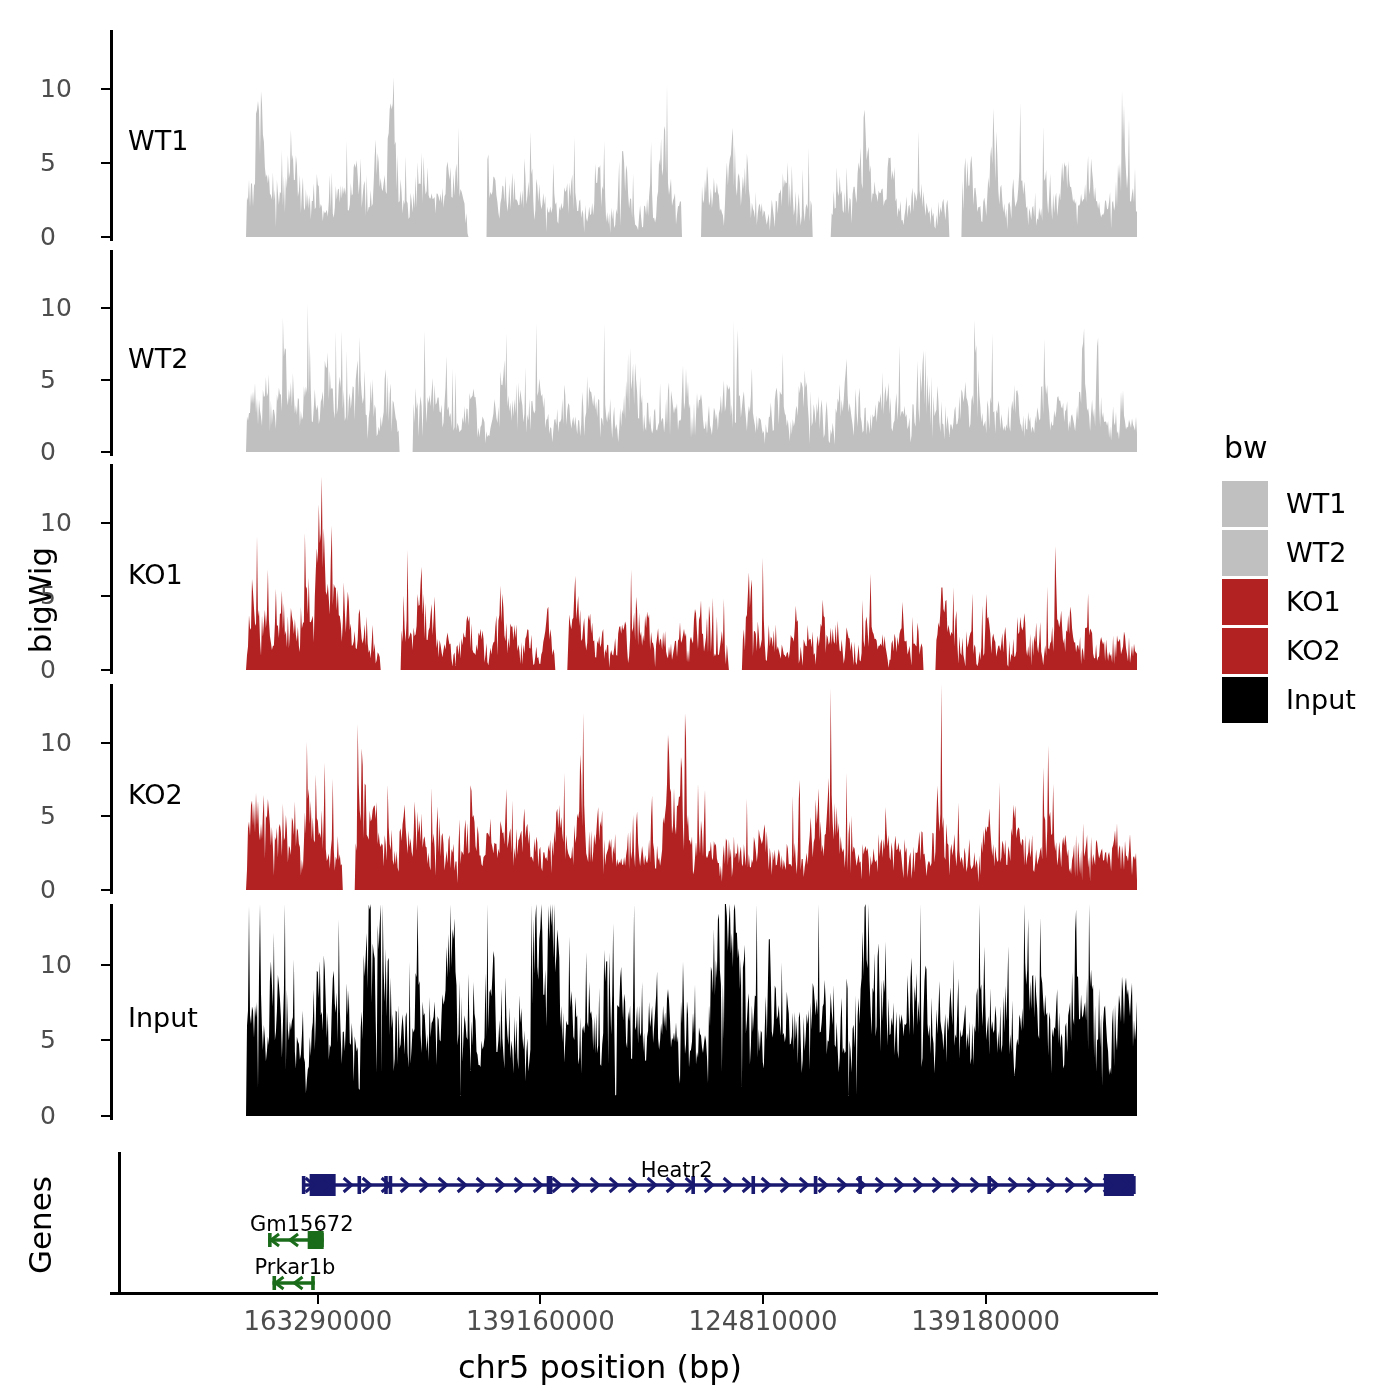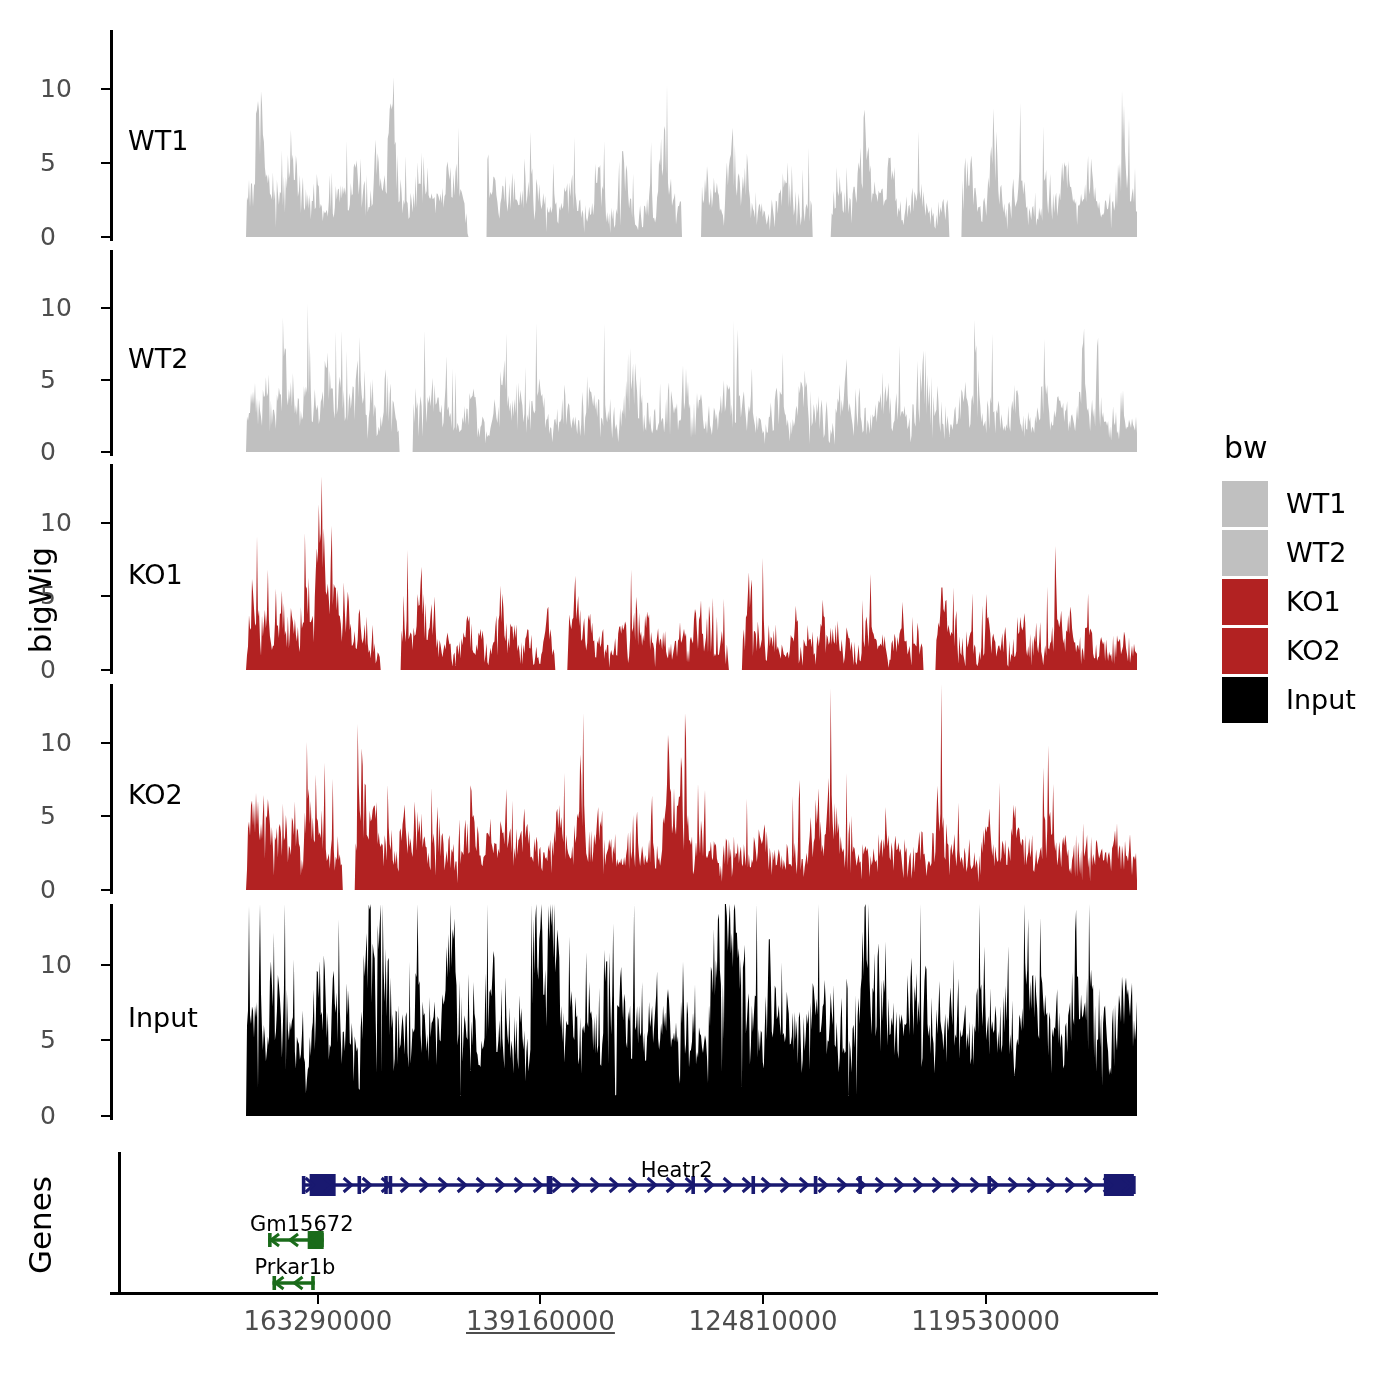--- a/index.html
+++ b/index.html
@@ -215,26 +215,27 @@
         <path d="M 294.48387096774195 137 L 286.48387096774195 143 L 294.48387096774195 149" fill="none" stroke="#1A6B1A" stroke-width="3"></path>
         <text x="246.48387096774195" y="134" font-family="DejaVu Sans, sans-serif" font-size="21" fill="#000">Prkar1b</text>
       </svg>
     </div>
 
   <div class="xaxis-line"></div>
   <div id="xaxis-ticks">
       <div class="xtick-mark" style="left: 316.903px;"></div>
       <div class="xtick-label" style="left: 317.903px;">163290000</div>
       <div class="xtick-mark" style="left: 539.484px;"></div>
-      <div class="xtick-label" style="left: 540.484px; text-decoration: underline;">139160000</div>
+      <div class="xtick-label" style="left: 540.484px;">139160000</div>
       <div class="xtick-mark" style="left: 762.065px;"></div>
       <div class="xtick-label" style="left: 763.065px;">124810000</div>
       <div class="xtick-mark" style="left: 984.645px;"></div>
-      <div class="xtick-label" style="left: 985.645px;">119530000</div>
+      <div class="xtick-label" style="left: 985.645px;">139180000</div>
     </div>
+  <div id="xaxis-title">chr5 position (bp)</div>
 
   <div id="legend">
     <div id="legend-title">bw</div>
     <div id="legend-items">
         <div class="legend-row">
           <span class="legend-swatch" style="background:#C0C0C0"></span>
           <span class="legend-label">WT1</span>
         </div>
         <div class="legend-row">
           <span class="legend-swatch" style="background:#C0C0C0"></span>

